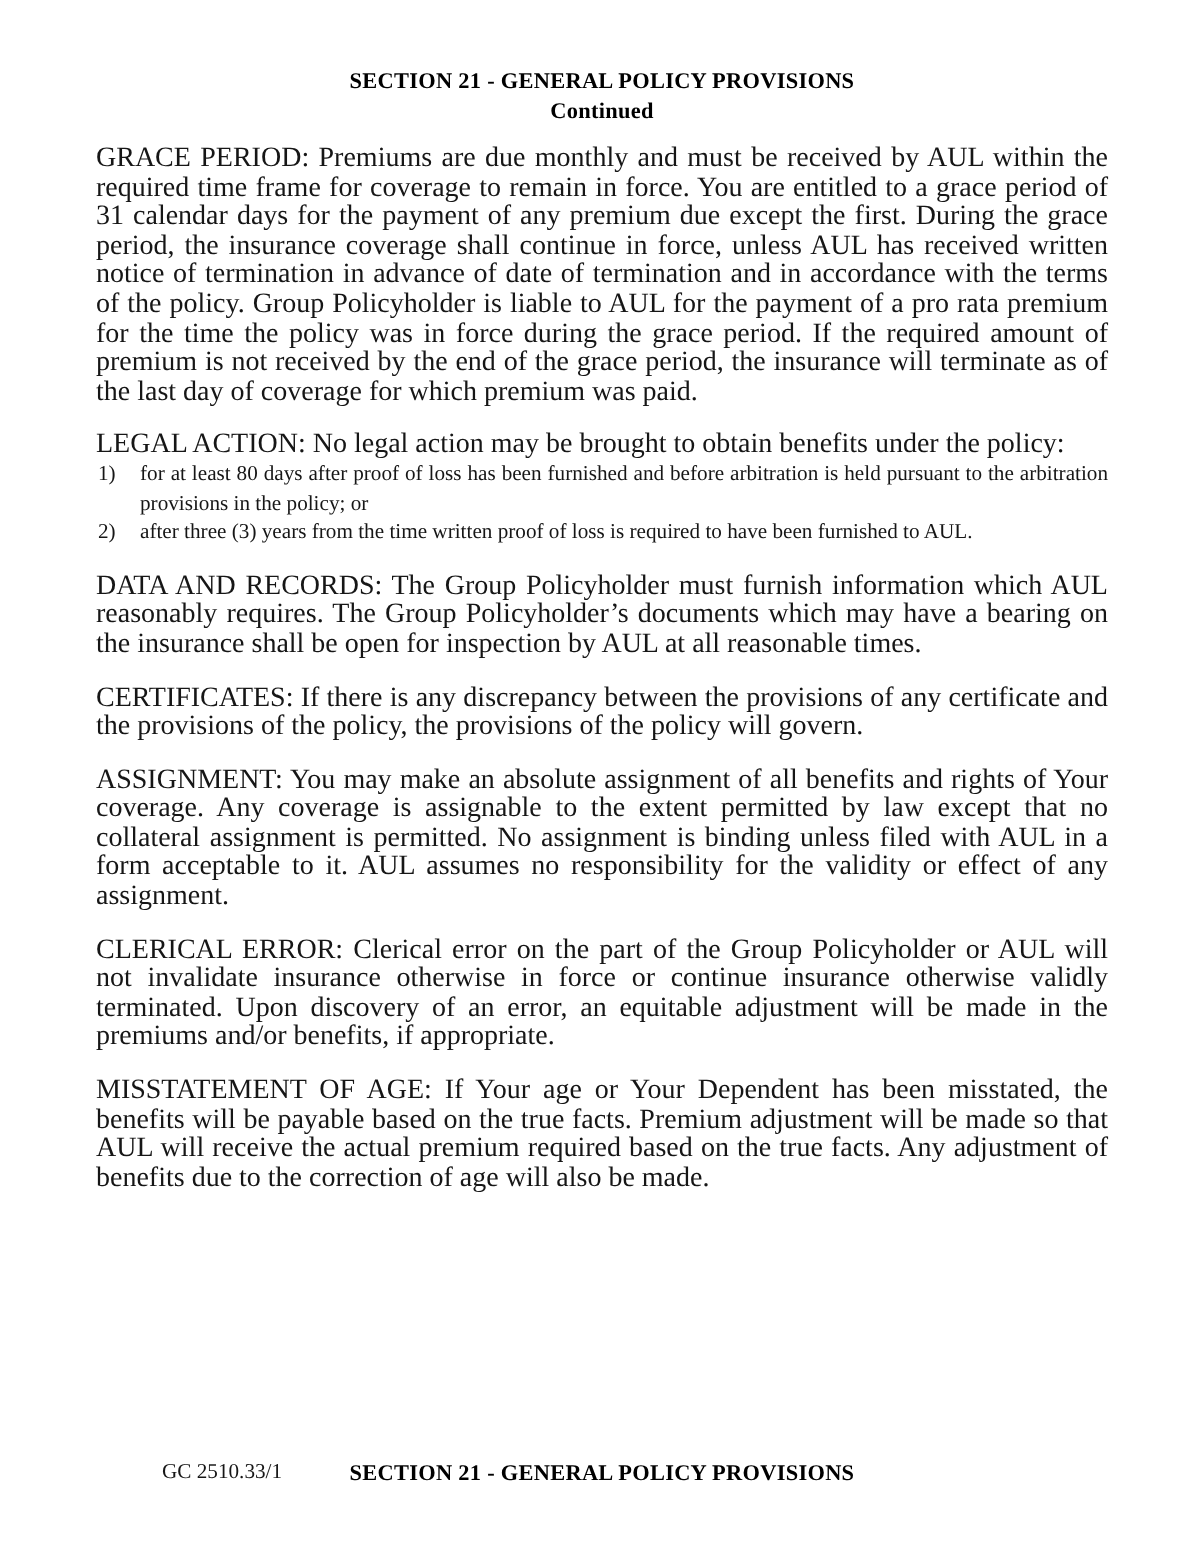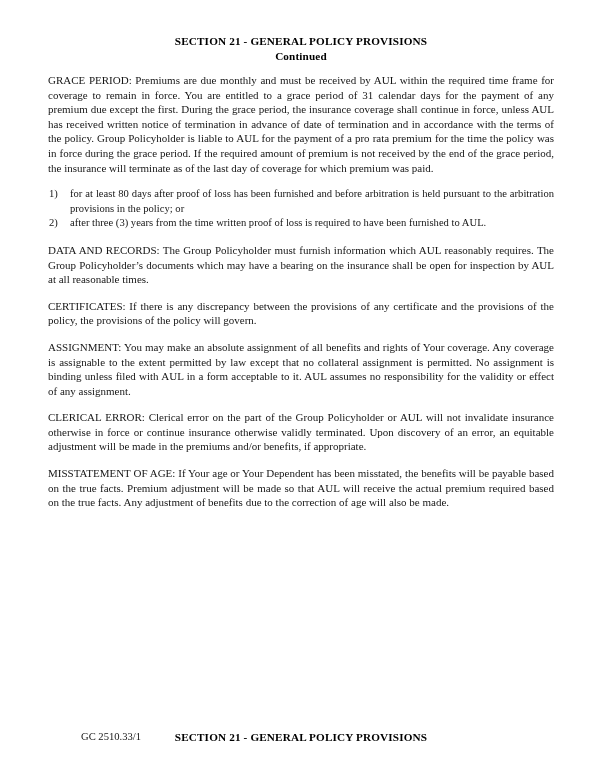--- a/index.html
+++ b/index.html
@@ -40,21 +40,21 @@
     color: #000000;
   }
   .body-block {
     position: absolute;
     left: 48px;
     top: 73px;
     width: 506px;
   }
   p.para {
     margin: 0 0 12px 0;
-    font-size: 11px;
+    font-size: 14px;
     line-height: 14.6px;
     text-align: justify;
     text-justify: inter-word;
     color: #161616;
   }
   p.para:last-child {
     margin-bottom: 2px;
   }
   .para.tight {
     margin-bottom: 0;
@@ -117,20 +117,21 @@
 
   <div class="header">
     <div class="header-line">SECTION 21 - GENERAL POLICY PROVISIONS</div>
     <div class="header-line">Continued</div>
   </div>
 
   <div class="body-block">
 
     <p class="para">GRACE PERIOD: Premiums are due monthly and must be received by AUL within the required time frame for coverage to remain in force. You are entitled to a grace period of 31 calendar days for the payment of any premium due except the first. During the grace period, the insurance coverage shall continue in force, unless AUL has received written notice of termination in advance of date of termination and in accordance with the terms of the policy. Group Policyholder is liable to AUL for the payment of a pro rata premium for the time the policy was in force during the grace period. If the required amount of premium is not received by the end of the grace period, the insurance will terminate as of the last day of coverage for which premium was paid.</p>
 
+    <p class="para tight">LEGAL ACTION: No legal action may be brought to obtain benefits under the policy:</p>
 
     <ol class="numlist">
       <li>
         <span class="marker">1)</span>
         <span>for at least 80 days after proof of loss has been furnished and before arbitration is held pursuant to the arbitration provisions in the policy; or</span>
       </li>
       <li>
         <span class="marker">2)</span>
         <span>after three (3) years from the time written proof of loss is required to have been furnished to AUL.</span>
       </li>

